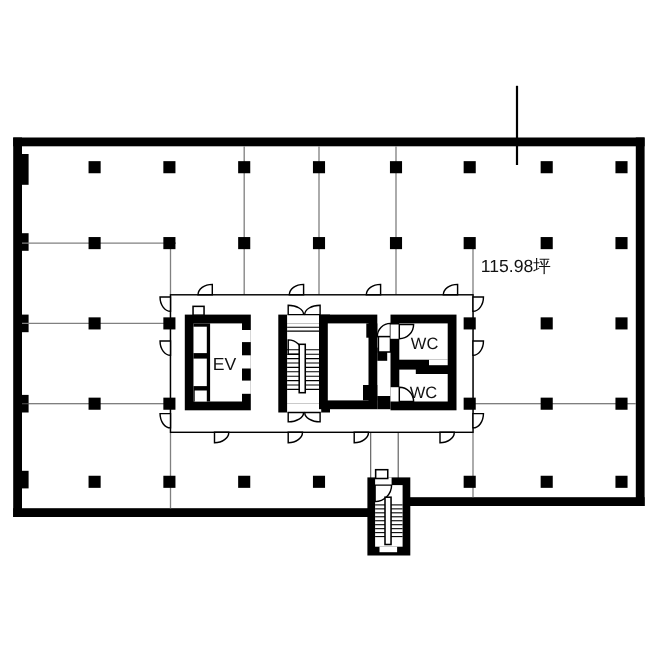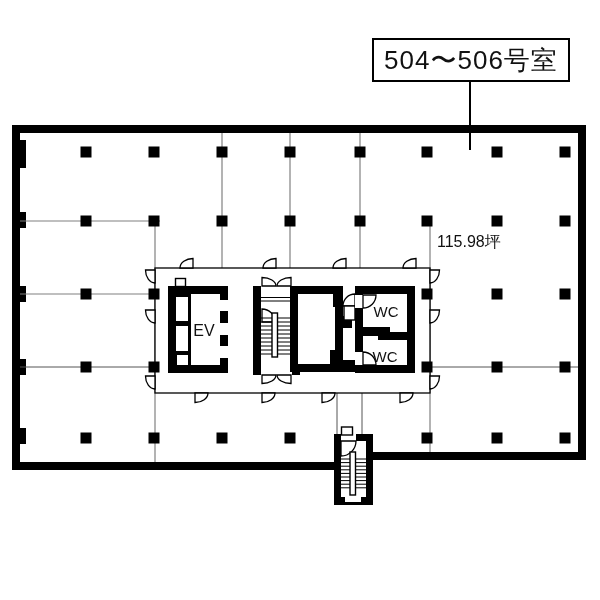--- a/index.html
+++ b/index.html
@@ -202,16 +202,13 @@
         <line class="tread" x1="341" y1="484.2" x2="366" y2="484.2"></line>
         <line class="tread" x1="341" y1="487.8" x2="366" y2="487.8"></line>
       </g>
       <rect class="tab" x="350" y="452" width="5.5" height="43"></rect>
       <rect class="whitefill" x="345" y="497" width="16" height="5"></rect>
     </g>
 
     <text class="lbl" x="437" y="247" font-size="16">115.98坪</text>
   </svg>
 
-  <div class="label-box">
-    <span>504〜506号室</span>
-  </div>
 </div>
 
 </body></html>

